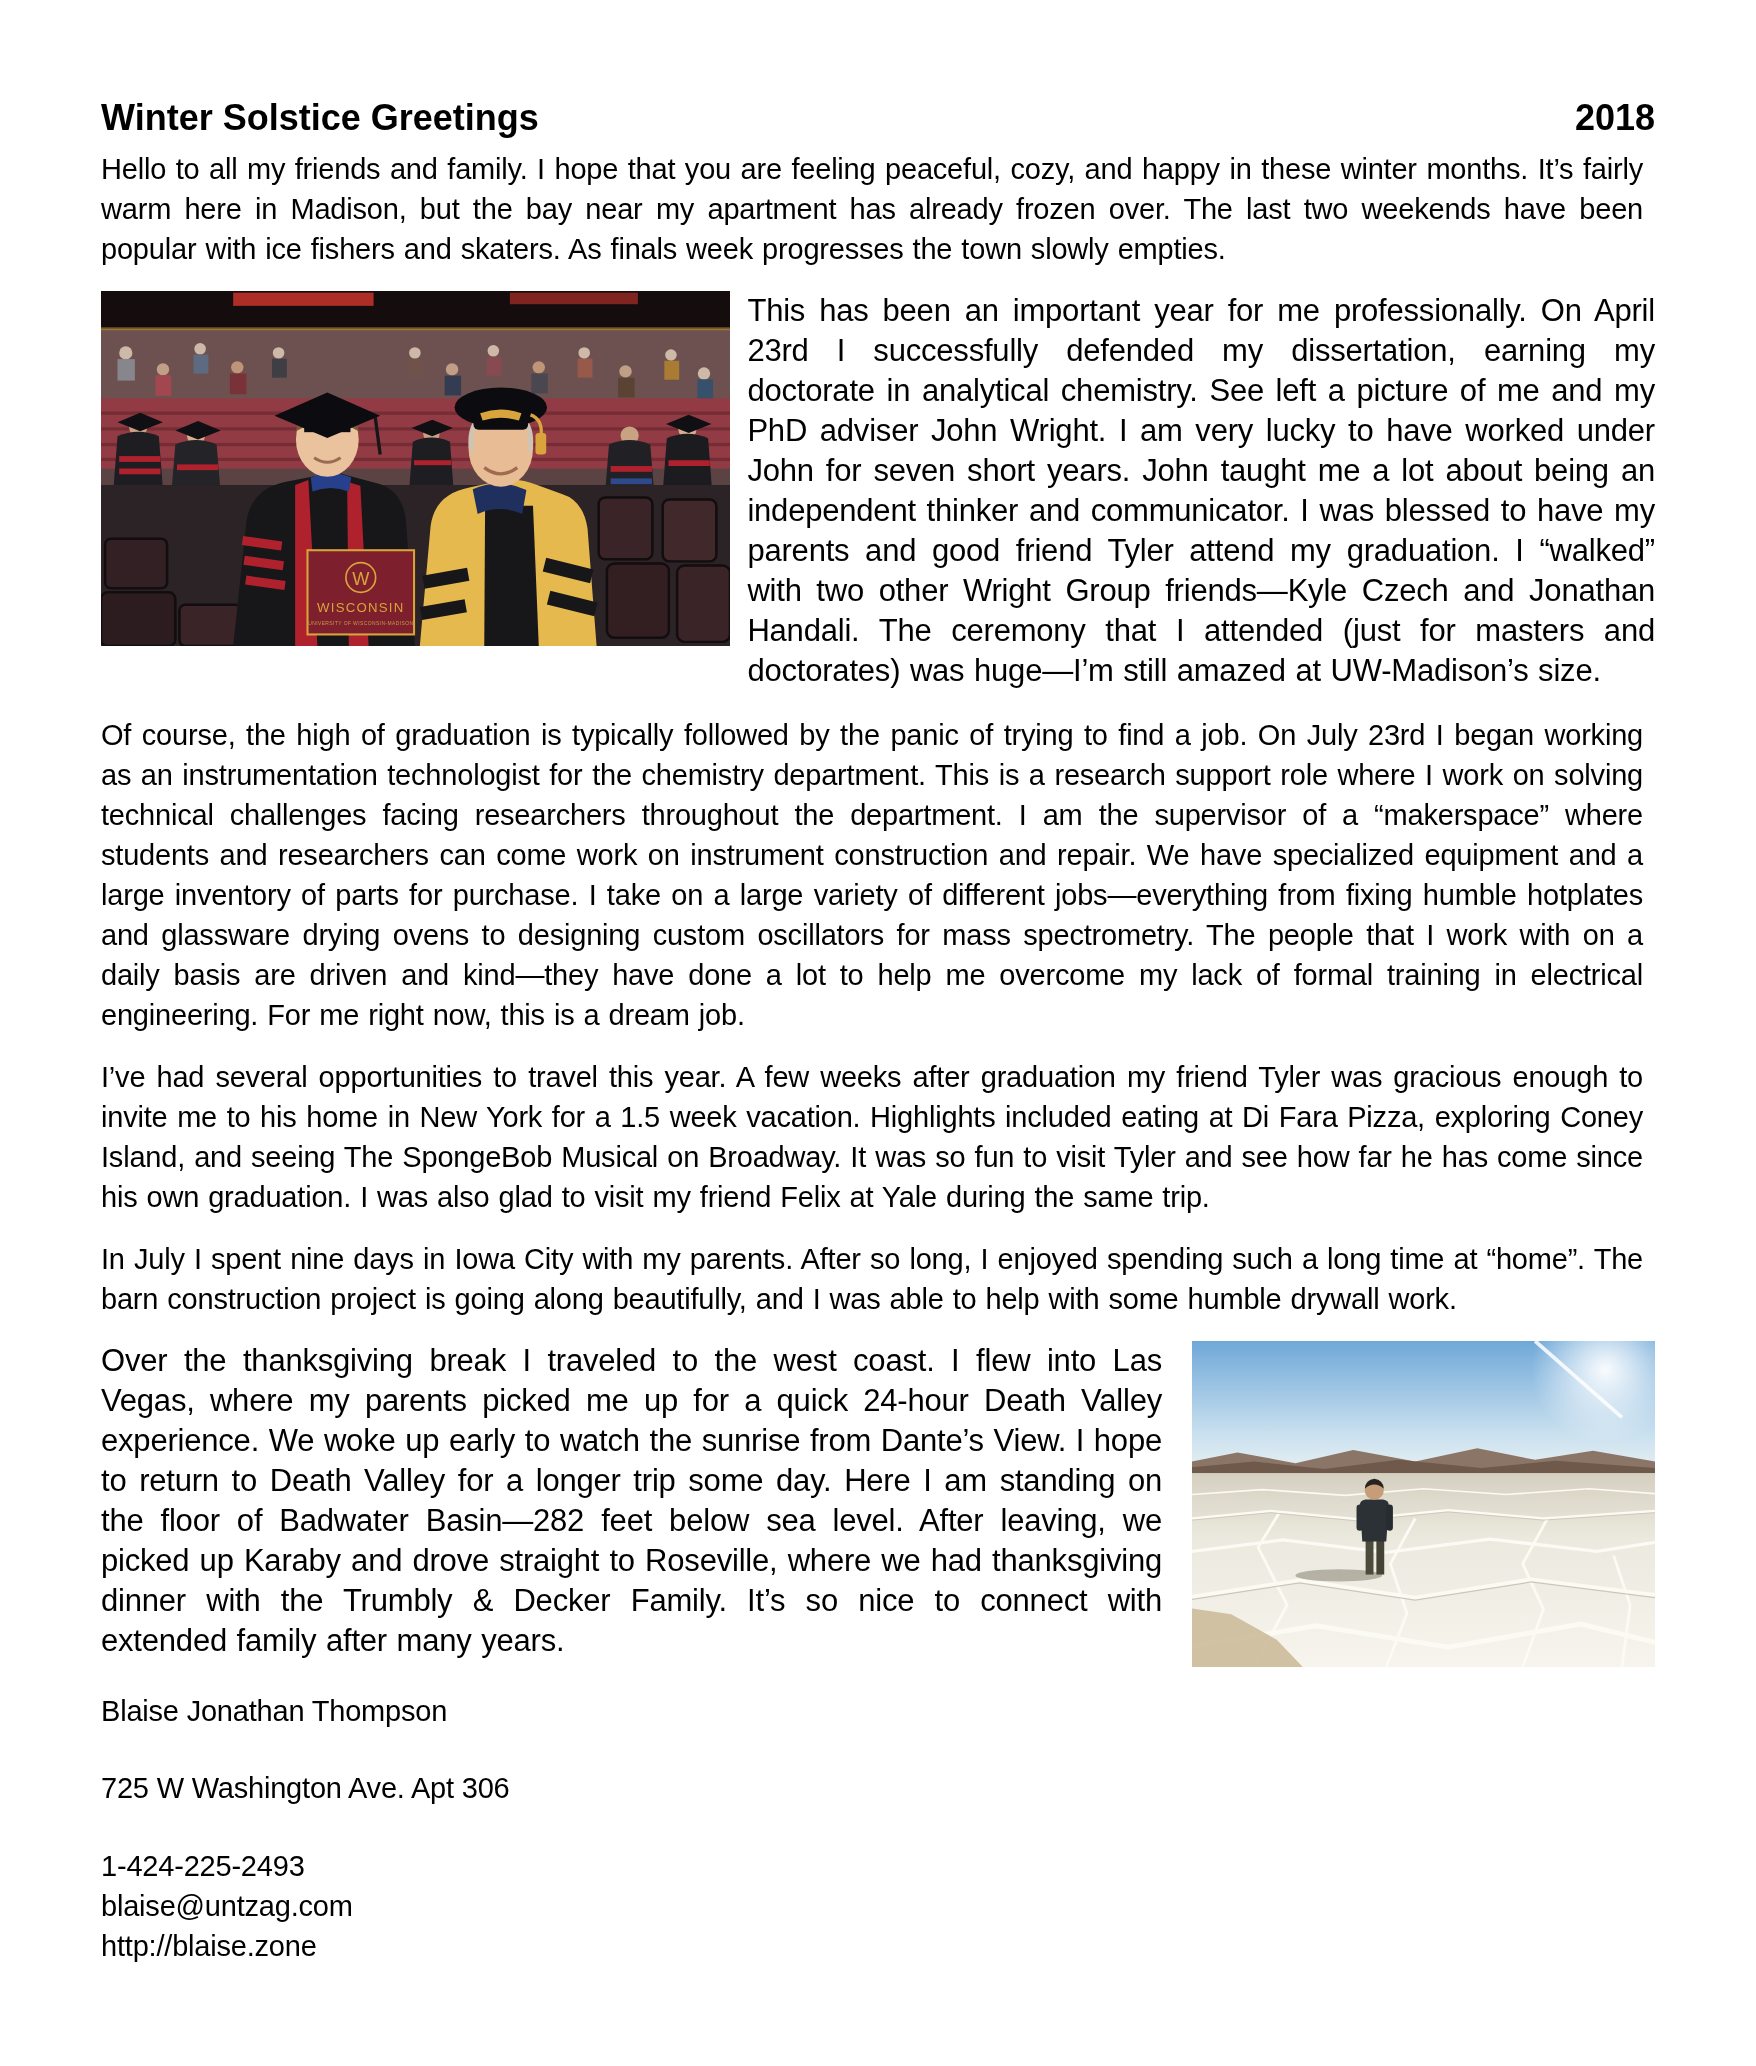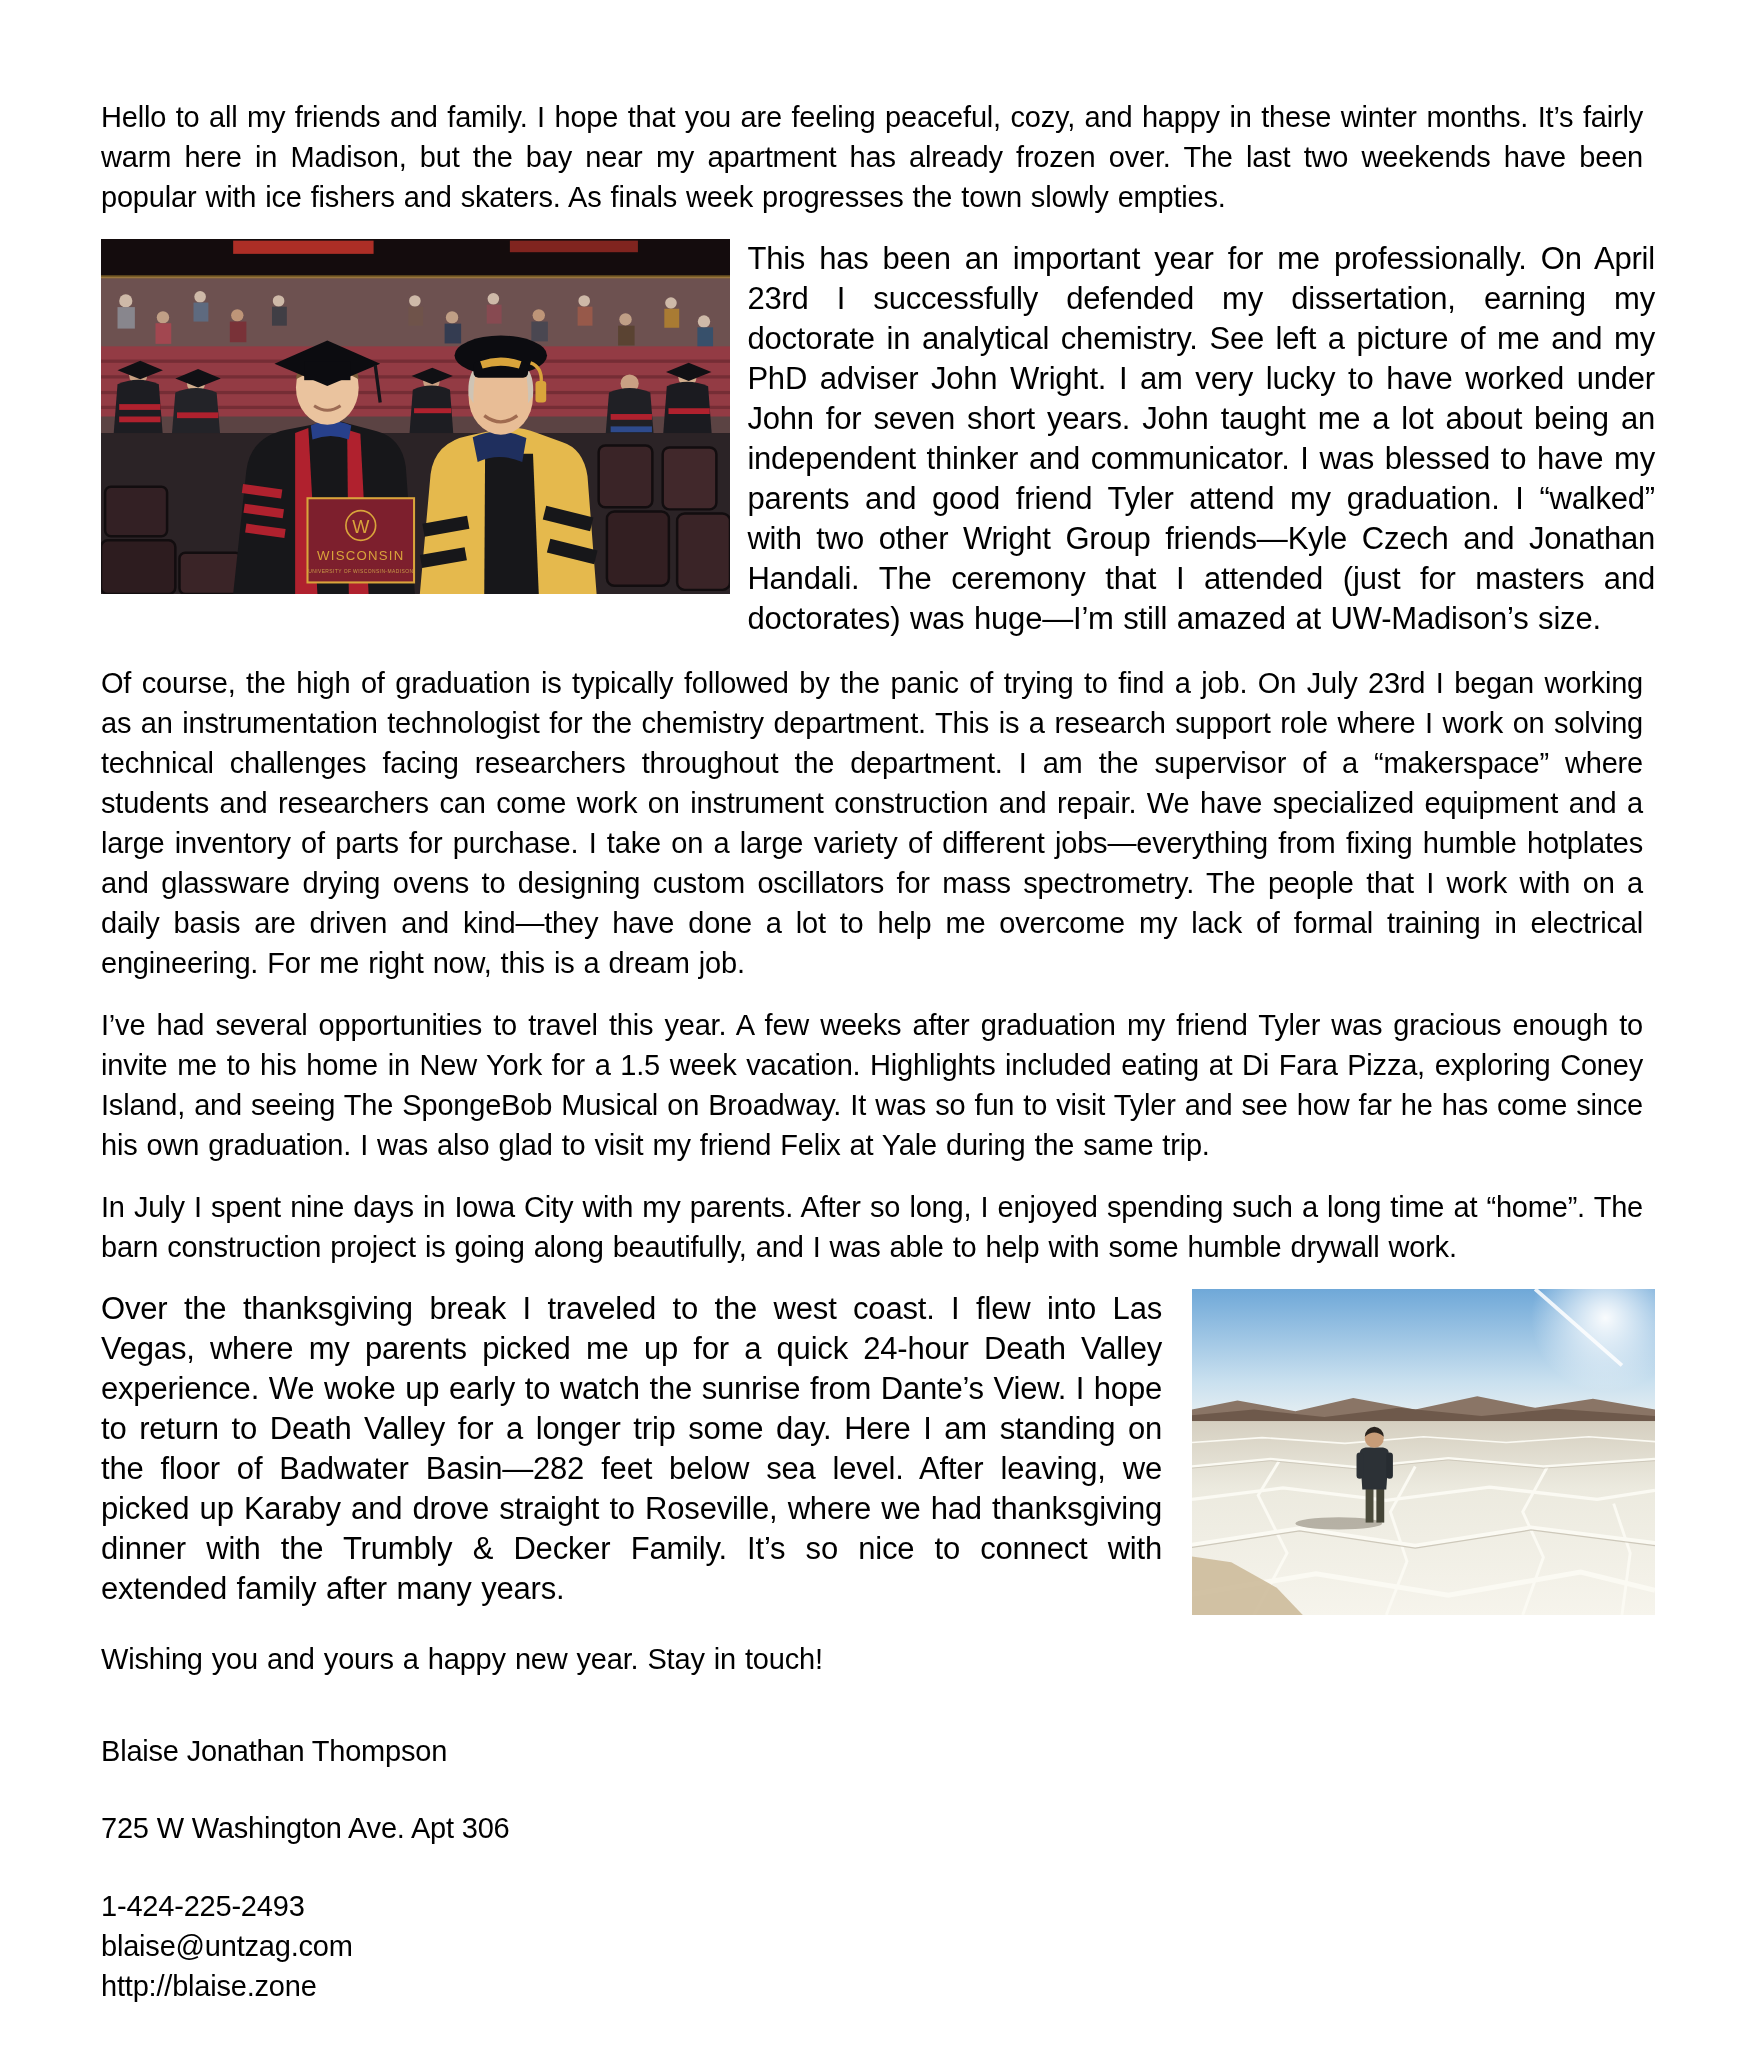--- a/index.html
+++ b/index.html
@@ -20,20 +20,24 @@
   .closing{margin-bottom:52px}
   .sig-block{font-size:29px;line-height:40px;letter-spacing:-0.2px}
   .signature{margin-bottom:37px}
   .address{margin-bottom:38px}
 </style>
 </head>
 <body>
 
 <div class="page">
 
+  <div class="doc-header">
+    <span>Winter Solstice Greetings</span>
+    <span>2018</span>
+  </div>
 
   <p class="body-text">Hello to all my friends and family. I hope that you are feeling peaceful, cozy, and happy in these winter months. It’s fairly warm here in Madison, but the bay near my apartment has already frozen over. The last two weekends have been popular with ice fishers and skaters. As finals week progresses the town slowly empties.</p>
 
   <div class="photo-row">
     <figure class="grad-photo">
       <svg viewBox="0 0 1523 860" preserveAspectRatio="none" aria-hidden="true">
 
         <rect width="1523" height="860" fill="#5b4343"></rect>
         <rect width="1523" height="92" fill="#140c0d"></rect>
         <rect x="320" y="4" width="340" height="32" fill="#c8352b" opacity="0.85"></rect>
@@ -222,21 +226,20 @@
           <path d="M406,398 Q406,386 420,384 L462,384 Q476,386 476,398 L470,486 L412,486 Z" fill="#2c3136"></path>
           <rect x="398" y="396" width="16" height="64" rx="8" fill="#2c3136"></rect>
           <rect x="470" y="396" width="16" height="64" rx="8" fill="#272c31"></rect>
           <circle cx="441" cy="362" r="23" fill="#c79c78"></circle>
           <path d="M418,358 Q420,336 441,334 Q462,336 464,358 Q452,348 441,348 Q430,348 418,358 Z" fill="#2a241f"></path>
         </g>
       </svg>
     </figure>
   </div>
 
-  <p class="body-text closing">Wishing you and yours a happy new year. Stay in touch!</p>
 
   <div class="sig-block signature">Blaise Jonathan Thompson</div>
 
   <div class="sig-block address">
     <div>725 W Washington Ave. Apt 306</div>
   </div>
 
   <div class="sig-block contact">
     <div>1-424-225-2493</div>
     <div>blaise@untzag.com</div>

